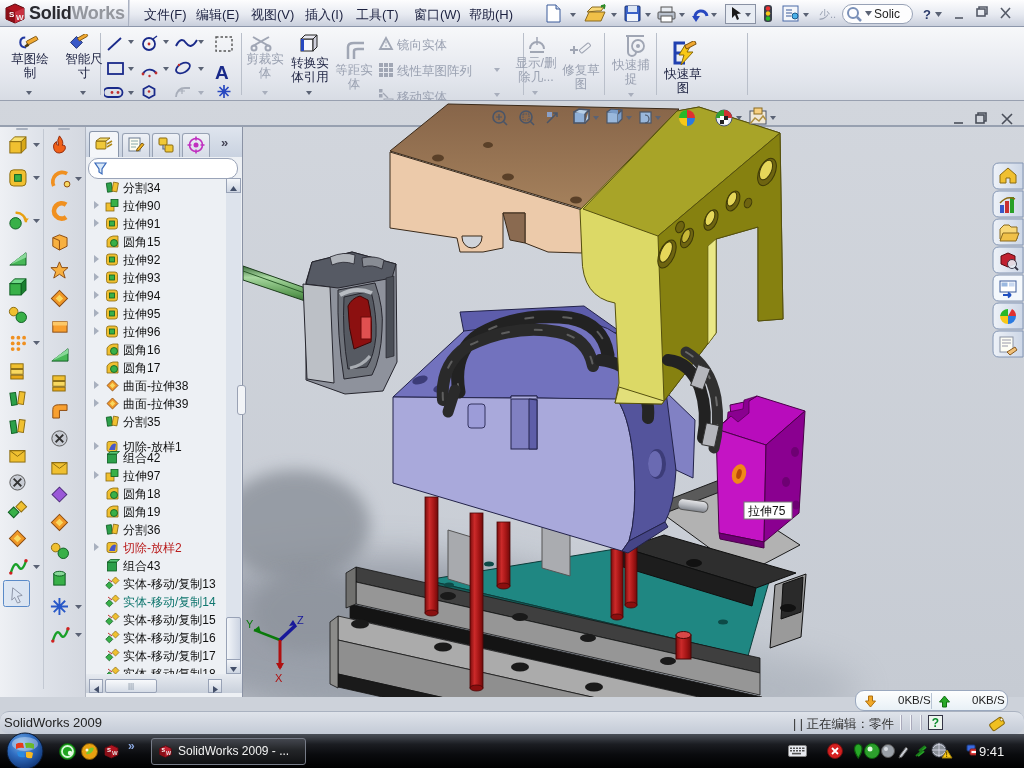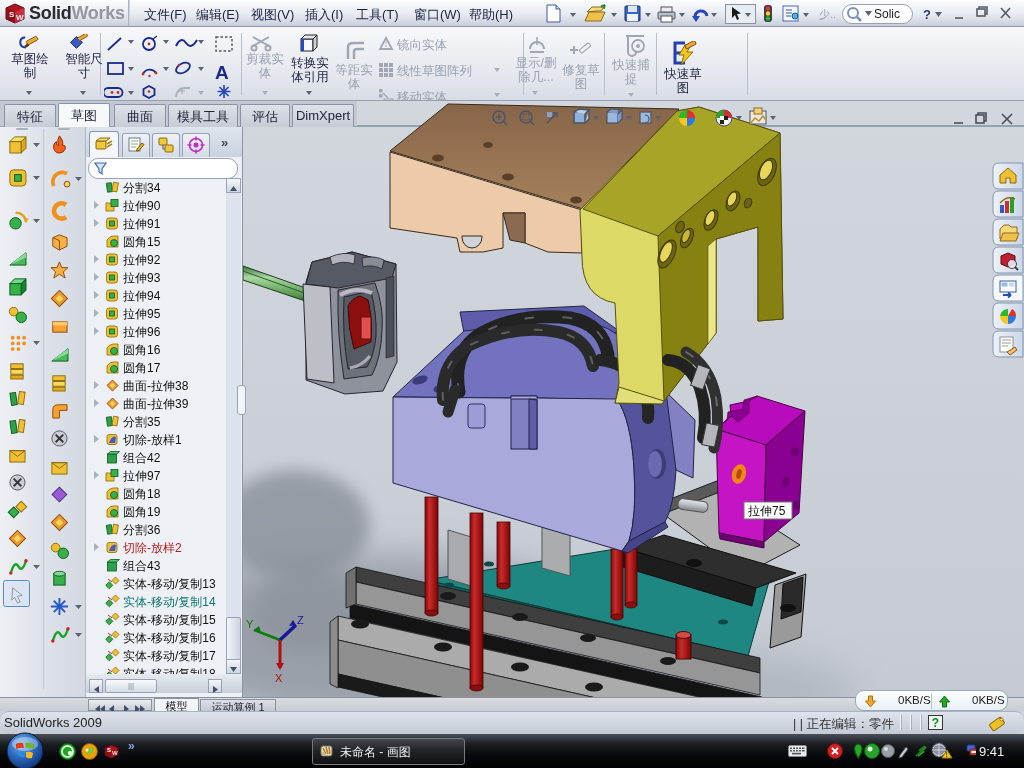--- a/index.html
+++ b/index.html
@@ -878,21 +878,21 @@
             <svg class="abs" style="left:19px;top:2px" width="15" height="15" viewBox="0 0 15 15">
               <g transform="rotate(-8 4 8)">
                 <rect x="2" y="3" width="5" height="9" fill="#2ca04a" stroke="#0c5c20" stroke-width="0.8"></rect>
               </g>
               <g transform="rotate(10 10 8)">
                 <rect x="7.5" y="2.5" width="5" height="9" fill="#f0c030" stroke="#8a6a10" stroke-width="0.8"></rect>
               </g>
             </svg>
             <span class="abs" style="left:37px;top:2px;font-size:12px;color:#111;white-space:nowrap">分割35</span>
           </div>
-  <div class="abs" style="left:0;top:303px;width:135px;height:18px">
+  <div class="abs" style="left:0;top:310px;width:135px;height:18px">
             <span class="ar"></span>
             <svg class="abs" style="left:19px;top:2px" width="15" height="15" viewBox="0 0 15 15">
               <rect x="2" y="2.5" width="10" height="10" rx="2" fill="#f0c030" stroke="#8a6a10" stroke-width="0.8"></rect>
               <path d="M4,11 Q7,3 11,5 L10,11 Z" fill="#4858c8"></path>
             </svg>
             <span class="abs" style="left:37px;top:2px;font-size:12px;color:#111;white-space:nowrap">切除-放样1</span>
           </div>
   <div class="abs" style="left:0;top:321px;width:140px;height:18px">
             <svg class="abs" style="left:19px;top:2px" width="15" height="15" viewBox="0 0 15 15">
               <rect x="2.5" y="4" width="9" height="9" fill="#2ca04a" stroke="#0c5c20" stroke-width="0.8"></rect>
@@ -1021,43 +1021,21 @@
   <div class="abs" style="left:42px;top:3px">0KB/S</div>
   <div class="abs" style="left:75px;top:2px;width:1px;height:16px;background:#b8c4d4"></div>
   <svg class="abs" style="left:82px;top:4px" width="13" height="13" viewBox="0 0 13 13">
           <path d="M6.5,1 L11.5,7 H8.5 V12 H4.5 V7 H1.5 Z" fill="#28a828" stroke="#107010"></path>
         </svg>
   <div class="abs" style="left:116px;top:3px">0KB/S</div>
  </div>
  <div class="abs" style="left:237px;top:284px;width:9px;height:30px;background:#f2f4f7;border:1px solid #9aa2b4;border-radius:3px"></div>
 </div>
 
-<div class="abs" id="tabstrip">
- <div class="tab" style="left:4px;width:52px">特征</div>
- <div class="tab act" style="left:58px;width:52px">草图</div>
- <div class="tab" style="left:114px;width:52px">曲面</div>
- <div class="tab" style="left:168px;width:70px">模具工具</div>
- <div class="tab" style="left:240px;width:50px">评估</div>
- <div class="tab" style="left:292px;width:62px">DimXpert</div>
-</div>
-
-<div class="abs" id="modeltabs">
- <div class="abs" style="left:88px;top:1px;width:64px;height:12px;background:linear-gradient(#eceef2,#c8cdd6);border:1px solid #8a92a2;text-align:center"><svg width="56" height="10" viewBox="0 0 56 10" style="margin-top:1px">
-          <g fill="#44506a">
-            <polygon points="8,1 8,9 3,5"></polygon>
-            <polygon points="13,1 13,9 8,5"></polygon>
-            <polygon points="22,1 22,9 17,5"></polygon>
-            <polygon points="32,1 32,9 37,5"></polygon>
-            <polygon points="43,1 43,9 48,5"></polygon>
-            <polygon points="48,1 48,9 53,5"></polygon>
-          </g>
-        </svg></div>
- <div class="abs" style="left:154px;top:0px;width:45px;height:13px;background:#f2f4f7;border:1px solid #8a92a2;border-bottom:none;font-size:11px;color:#112;text-align:center">模型</div>
- <div class="abs" style="left:200px;top:1px;width:76px;height:12px;background:linear-gradient(#dde0e6,#c2c7d1);border:1px solid #8a92a2;border-bottom:none;font-size:11px;color:#223;text-align:center">运动算例 1</div>
-</div>
+
 
 <div class="abs" id="statusbar">
  <div class="abs" style="left:4px;top:3px">SolidWorks 2009</div>
  <div class="abs" style="left:793px;top:4px;font-size:12.5px;color:#333">| | 正在编辑：零件</div>
  <div class="abs" style="left:900px;top:3px;width:2px;height:15px;background:#f4f6fa;border-right:1px solid #aab;"></div>
  <div class="abs" style="left:910px;top:3px;width:2px;height:15px;background:#f4f6fa;border-right:1px solid #aab;"></div>
  <div class="abs" style="left:920px;top:3px;width:2px;height:15px;background:#f4f6fa;border-right:1px solid #aab;"></div>
  <div class="abs" style="left:928px;top:3px;width:15px;height:15px;background:#eef4ee;border:1px solid #334;color:#0a8a2a;font-size:12px;font-weight:bold;text-align:center;line-height:14px">?</div>
  <svg class="abs" style="left:988px;top:2px" width="19" height="19" viewBox="0 0 19 19">
   <rect x="2" y="6" width="14" height="8" rx="2" fill="#f0c020" stroke="#8a6a10" transform="rotate(-35 9 10)"></rect>
@@ -1091,27 +1069,28 @@
         <path d="M5,11 Q8,3 13,5 Q11,12 5,11" fill="#7ac82a"></path>
         <circle cx="6" cy="7" r="1.5" fill="#fff8e0"></circle>
  </svg>
  <svg class="abs" style="left:103px;top:9px" width="17" height="17" viewBox="0 0 17 17">
   <polygon points="2,5 8.5,2 15,5 15,12 8.5,15 2,12" fill="#b01420" stroke="#5a0a10"></polygon>
   <polygon points="2,5 8.5,8 8.5,15 2,12" fill="#8a0f18"></polygon>
   <text x="4" y="9" font-size="6" font-weight="bold" fill="#fff">S</text>
         <text x="9" y="12" font-size="6" font-weight="bold" fill="#ddd">W</text>
  </svg>
  <div class="abs" style="left:128px;top:5px;color:#8aa8e0;font-size:12px;font-weight:bold">»</div>
- <div class="tbtn" style="left:312px;width:153px">
-  <svg class="abs" style="left:6px;top:4px" width="16" height="16" viewBox="0 0 16 16">
-   <rect x="2" y="3" width="11" height="10" rx="2" fill="#e8e2d0" stroke="#7a6a4a"></rect>
-   <path d="M4,5 l3,6 M7,4 l2,7 M10,4 l1,7" stroke="#b07820" stroke-width="1.5"></path>
-   <circle cx="4.5" cy="11" r="2" fill="#c8b890"></circle>
+ <div class="tbtn" style="left:151px;width:155px">
+  <svg class="abs" style="left:6px;top:5px" width="15" height="15" viewBox="0 0 17 17">
+   <polygon points="2,5 8.5,2 15,5 15,12 8.5,15 2,12" fill="#c02030" stroke="#5a0a10"></polygon>
+   <polygon points="2,5 8.5,8 8.5,15 2,12" fill="#8a0f18"></polygon>
+   <text x="4" y="9" font-size="6" font-weight="bold" fill="#fff">S</text>
+          <text x="9" y="12" font-size="6" font-weight="bold" fill="#ddd">W</text>
   </svg>
-  <div class="abs" style="left:27px;top:5px;white-space:nowrap">未命名 - 画图</div>
+  <div class="abs" style="left:26px;top:5px;white-space:nowrap">SolidWorks 2009 - ...</div>
  </div>
  <svg class="abs" style="left:788px;top:11px" width="19" height="12" viewBox="0 0 19 12">
   <rect x="0.5" y="0.5" width="18" height="11" rx="1.5" fill="#e8eaf0" stroke="#888"></rect>
   <g fill="#555">
           <rect x="2" y="2.5" width="2" height="1.5"></rect>
           <rect x="5" y="2.5" width="2" height="1.5"></rect>
           <rect x="8" y="2.5" width="2" height="1.5"></rect>
           <rect x="11" y="2.5" width="2" height="1.5"></rect>
           <rect x="14" y="2.5" width="2.5" height="1.5"></rect>
           <rect x="2" y="5" width="2" height="1.5"></rect>

